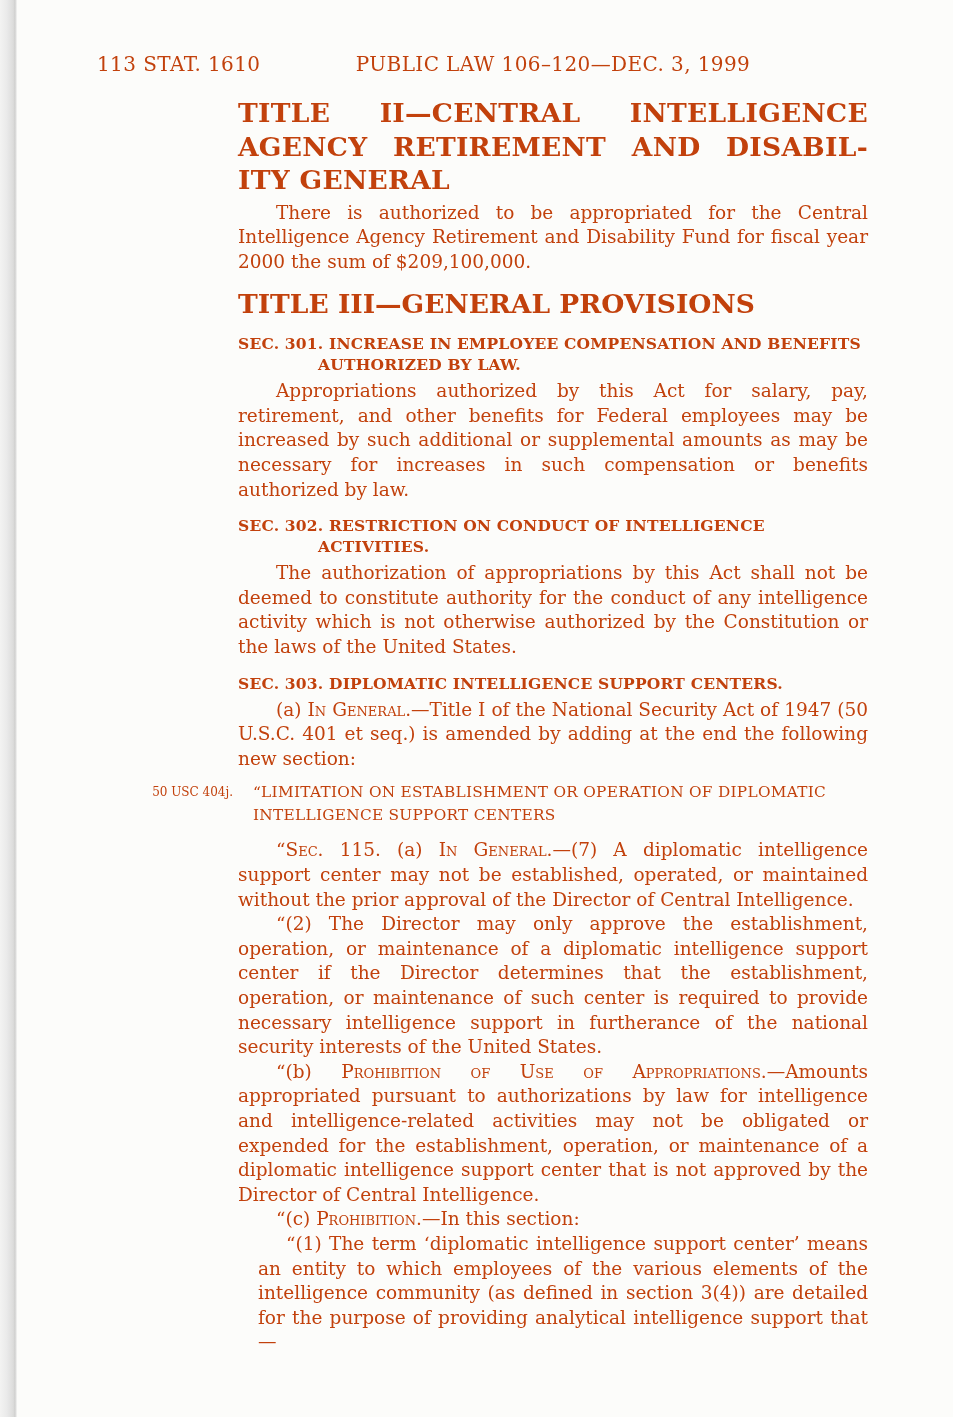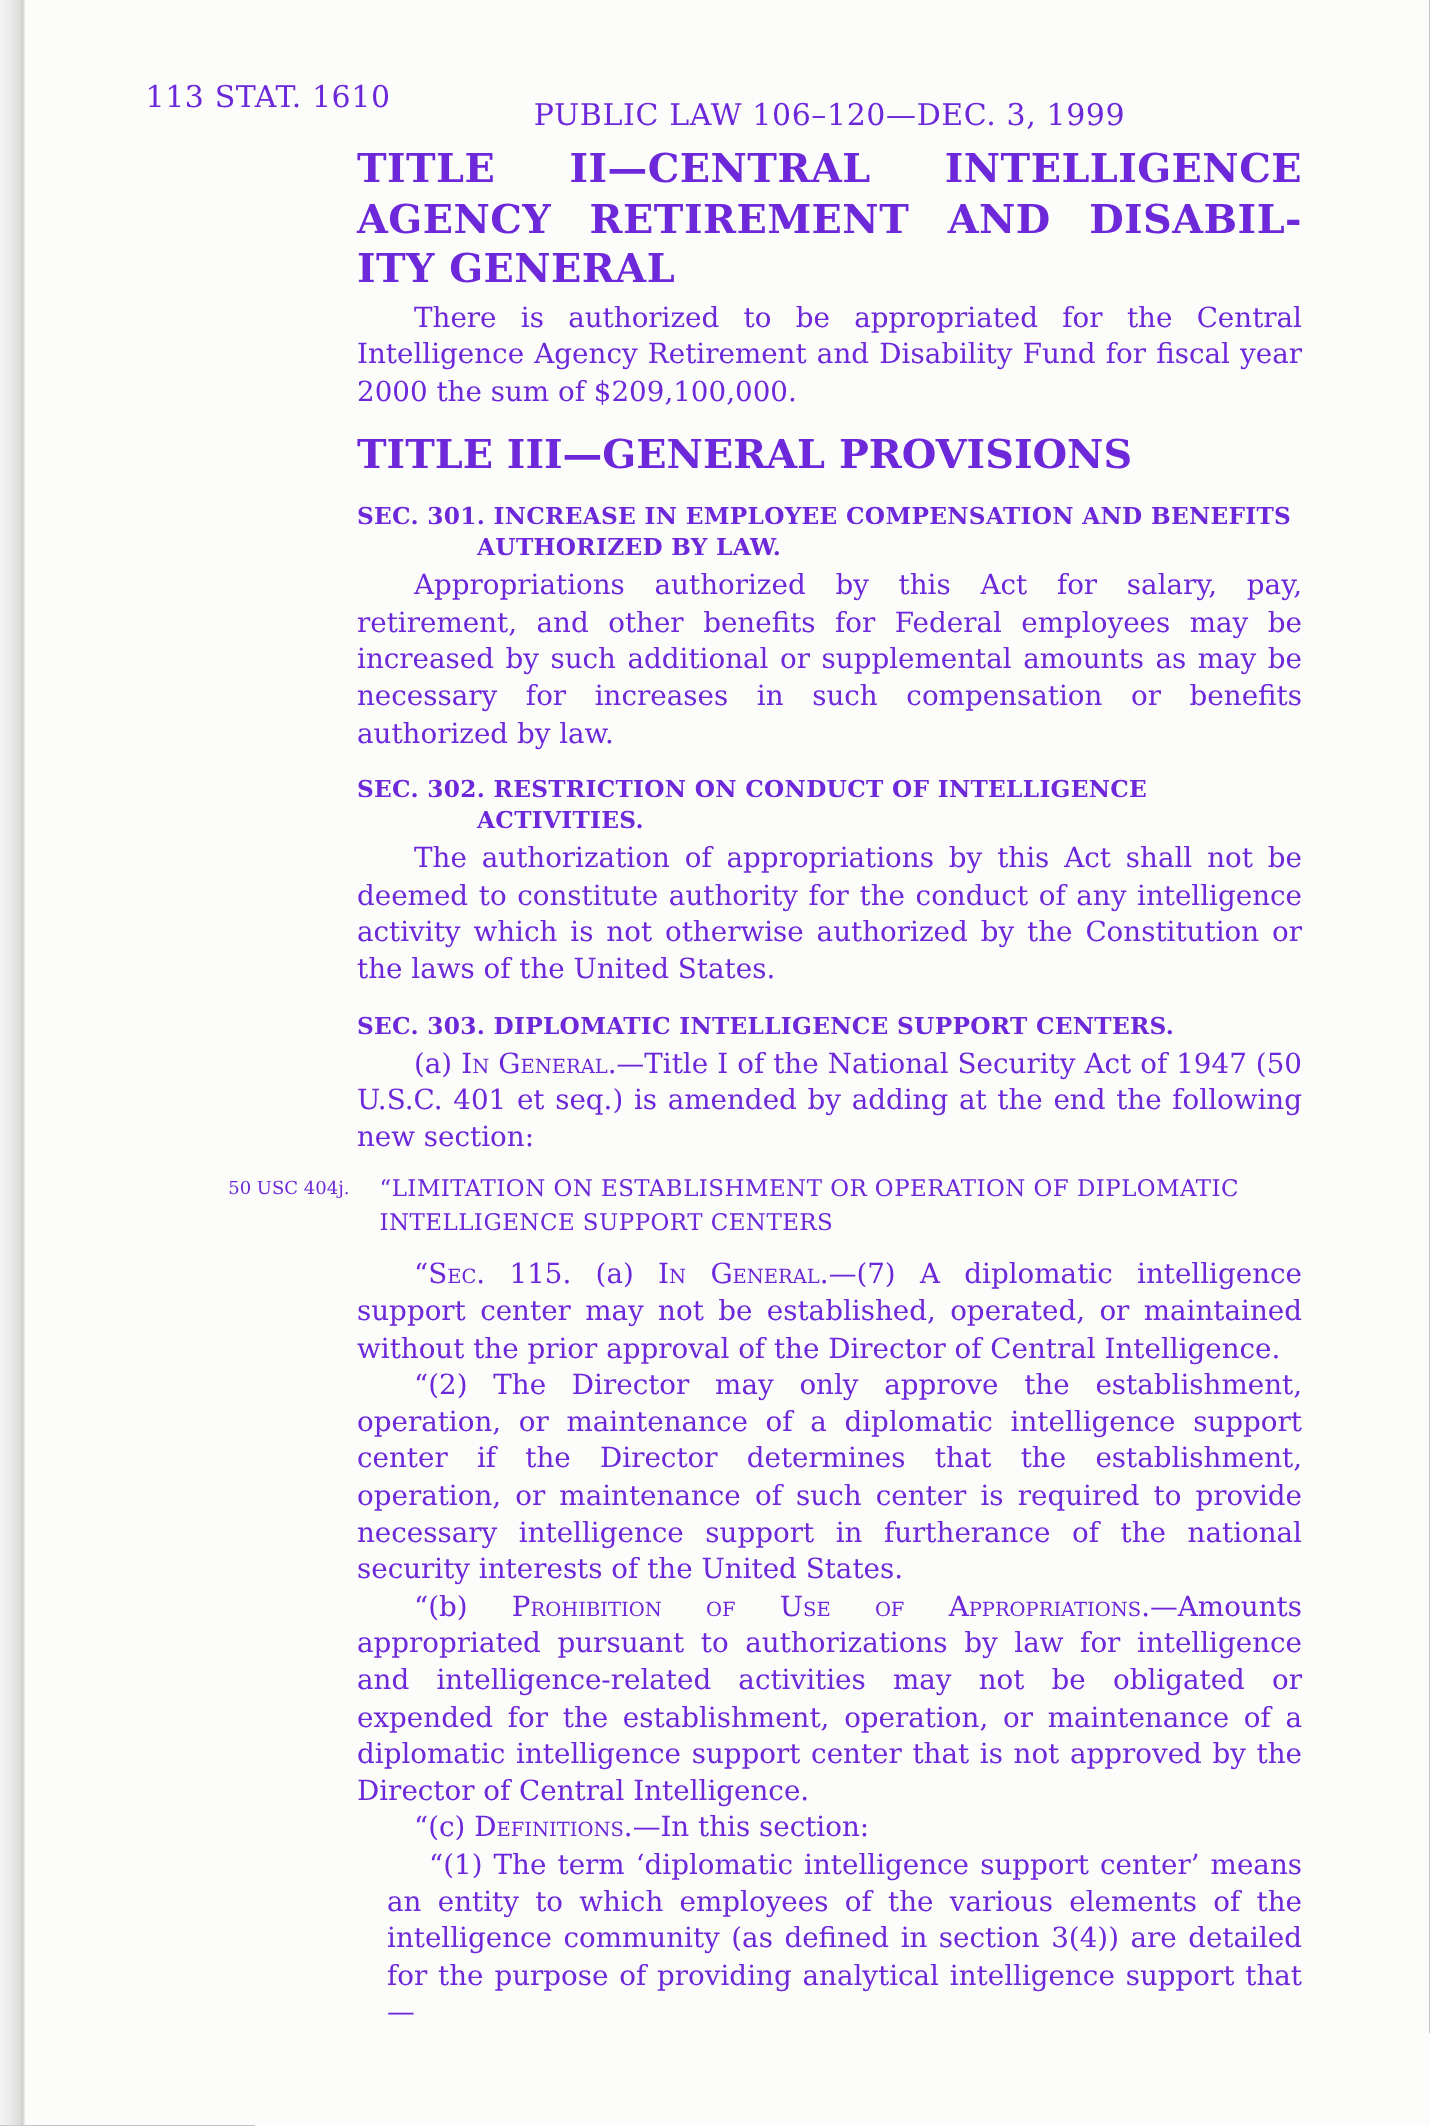--- a/index.html
+++ b/index.html
@@ -1,30 +1,30 @@
 <!DOCTYPE html>
 <html><head>
 <meta charset="utf-8">
 <style>
   html,body{margin:0;padding:0;background:#9a9a9a;}
   .page{
     position:relative;
     width:953px;height:1417px;
     background:#fcfcfa;
     font-family:"DejaVu Serif","Liberation Serif",serif;
-    color:#6d28d9;
+    color:#c2410c;
     overflow:hidden;
   }
   .gutter{
     position:absolute;left:0;top:0;width:17px;height:100%;
     background:linear-gradient(to right,#f3f3f2 0%,#eaeaea 40%,#dcdcdb 78%,#cfcfce 88%,#f7f7f6 100%);
   }
   .running-head{position:absolute;left:97px;top:52px;width:771px;height:26px;font-size:20px;letter-spacing:.4px;}
   .stat-no{position:absolute;left:0;top:0;}
-  .law-no{position:absolute;left:141px;top:12px;width:630px;text-align:center;}
+  .law-no{position:absolute;left:141px;top:0;width:630px;text-align:center;}
 
   .column{position:absolute;left:238px;top:96px;width:630px;}
 
   .title-big{font-weight:bold;font-size:26.5px;line-height:33.5px;letter-spacing:.3px;}
   .jline{text-align:justify;text-align-last:justify;}
   .t2-cont{}
 
   .title-center{font-weight:bold;font-size:26.5px;line-height:32px;text-align:left;margin-top:14px;}
 
   .sec-h{
@@ -85,18 +85,18 @@
       <span class="margin-note">50 USC 404j.</span>
       <div class="q-heading">“LIMITATION ON ESTABLISHMENT OR OPERATION OF DIPLOMATIC INTELLIGENCE SUPPORT CENTERS</div>
     </div>
 
     <div class="para" style="margin-top:11px;"><span>“</span><span class="sc">Sec. 115.</span><span> (a) </span><span class="sc">In General</span><span>.—(7) A diplomatic intelligence support center may not be established, operated, or maintained without the prior approval of the Director of Central Intelligence.</span></div>
 
     <div class="para tight">“(2) The Director may only approve the establishment, operation, or maintenance of a diplomatic intelligence support center if the Director determines that the establishment, operation, or maintenance of such center is required to provide necessary intelligence support in furtherance of the national security interests of the United States.</div>
 
     <div class="para tight"><span>“(b) </span><span class="sc">Prohibition of Use of Appropriations</span><span>.—Amounts appropriated pursuant to authorizations by law for intelligence and intelligence-related activities may not be obligated or expended for the establishment, operation, or maintenance of a diplomatic intelligence support center that is not approved by the Director of Central Intelligence.</span></div>
 
-    <div class="para tight"><span>“(c) </span><span class="sc">Definitions</span><span>.—In this section:</span></div>
+    <div class="para tight"><span>“(c) </span><span class="sc">Prohibition</span><span>.—In this section:</span></div>
 
     <div class="para tight indent-block">“(1) The term ‘diplomatic intelligence support center’ means an entity to which employees of the various elements of the intelligence community (as defined in section 3(4)) are detailed for the purpose of providing analytical intelligence support that—</div>
 
   </div>
 </div>
 
 </body></html>

